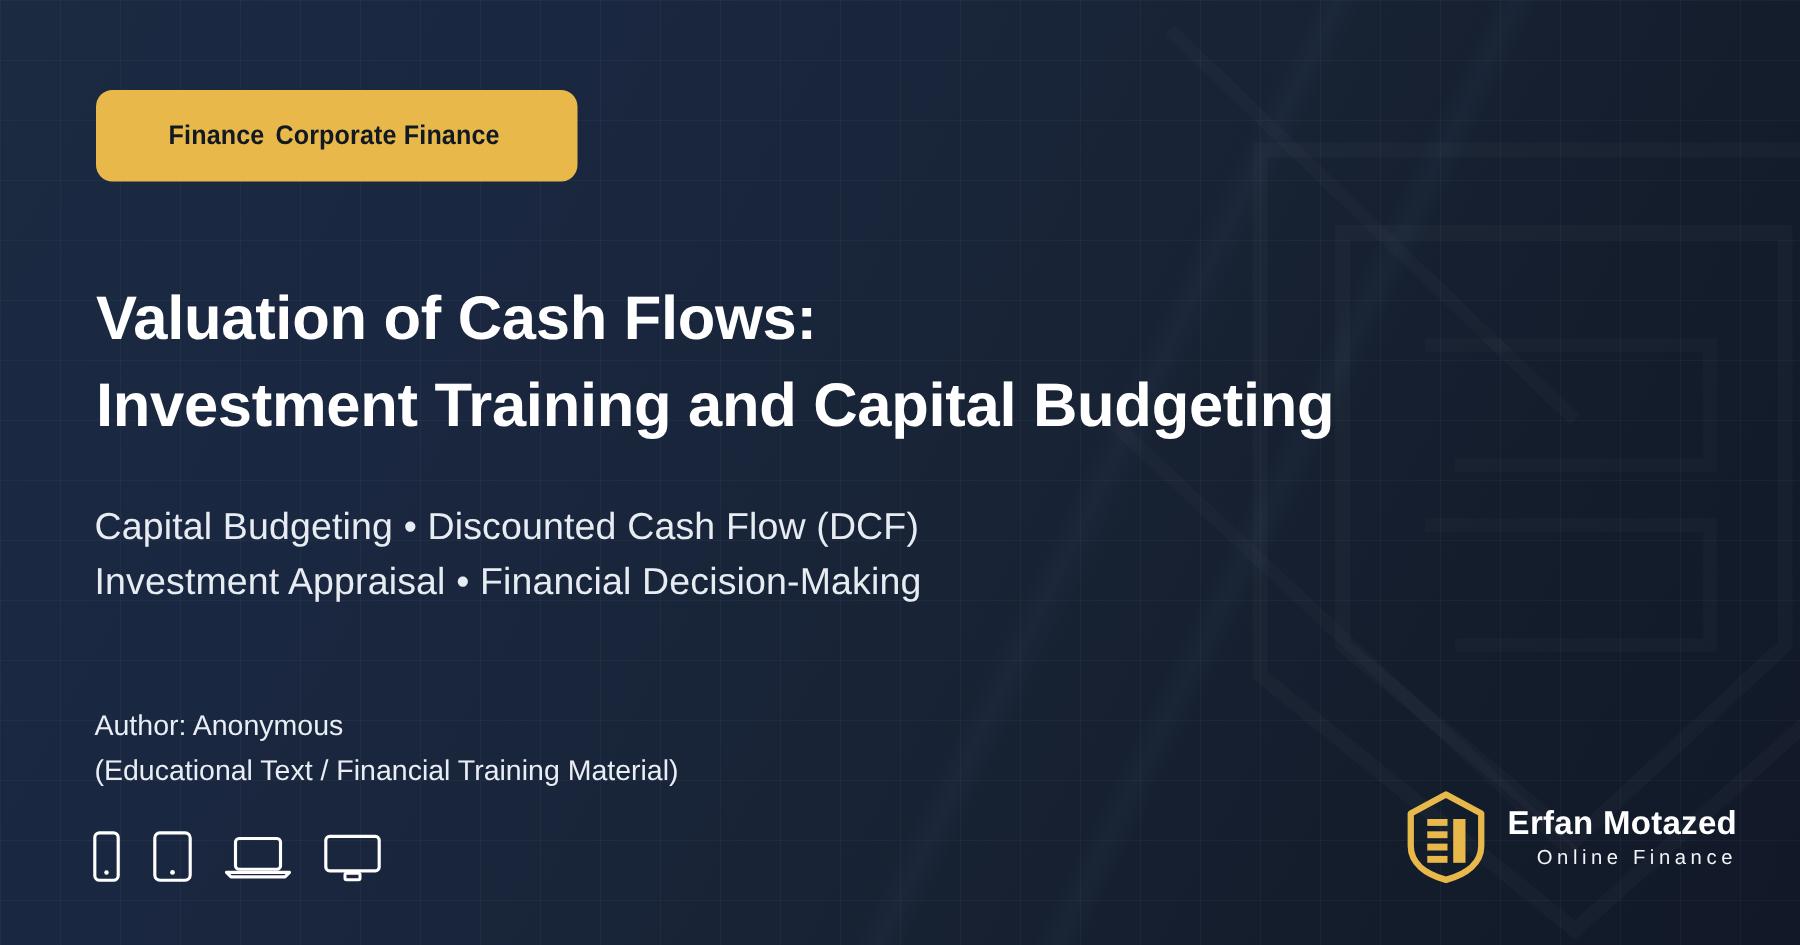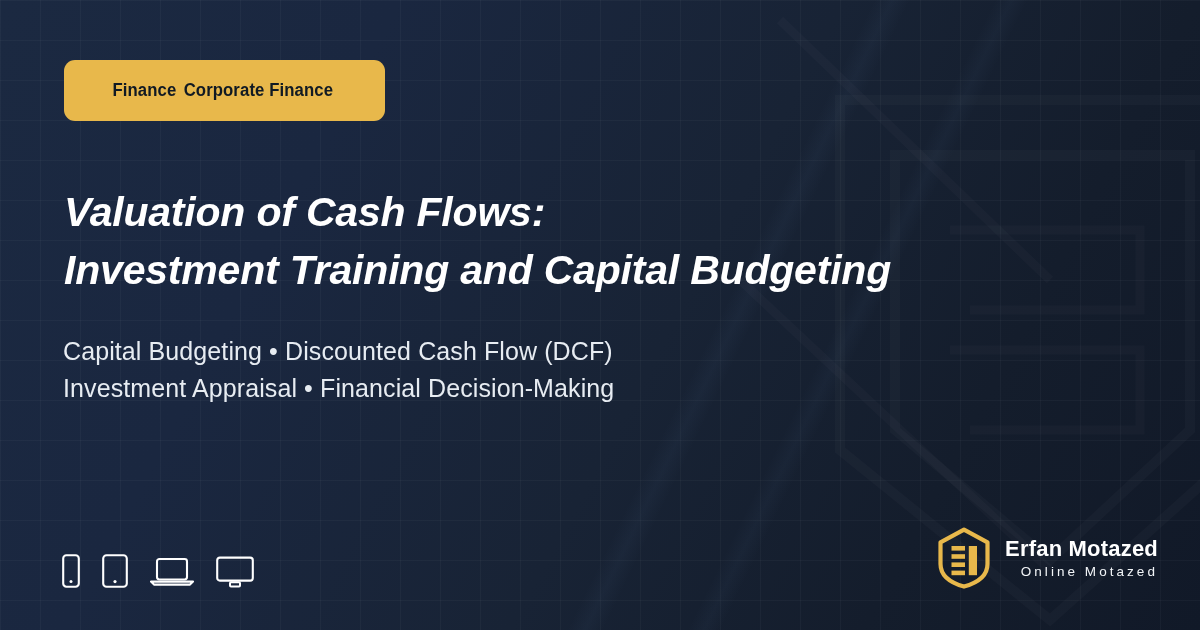--- a/index.html
+++ b/index.html
@@ -72,21 +72,21 @@
   
   .title {
     position:absolute; left:64px; top:183px;
     width:1070px;
     color:#ffffff;
     font-weight:bold;
     font-size:41px;
     line-height:58px;
     letter-spacing:-0.2px;
   }
-  .title-line { white-space:nowrap; display:block;font-style:italic; }
+  .title-line { white-space:nowrap; display:block; }
 
   
   .subtitle {
     position:absolute; left:63px; top:333px;
     color:#e7ecf2;
     font-size:25px;
     line-height:37px;
     font-weight:normal;
     letter-spacing:0.1px;
   }
@@ -162,20 +162,24 @@
   <h1 class="title">
     <span class="title-line">Valuation of Cash Flows:</span>
     <span class="title-line">Investment Training and Capital Budgeting</span>
   </h1>
 
   <div class="subtitle">
     <span class="subtitle-line">Capital Budgeting • Discounted Cash Flow (DCF)</span>
     <span class="subtitle-line">Investment Appraisal • Financial Decision-Making</span>
   </div>
 
+  <div class="author">
+    <span class="author-line">Author: Anonymous</span>
+    <span class="author-line">(Educational Text / Financial Training Material)</span>
+  </div>
 
   <div class="devices">
 
     <span class="device-icon">
       <svg width="18" height="34" viewBox="0 0 18 34" xmlns="http://www.w3.org/2000/svg">
         <rect x="1.2" y="1.2" width="15.6" height="31.6" rx="3.2" fill="none" stroke="#ffffff" stroke-width="2.1"></rect>
         <circle cx="9" cy="27.6" r="1.5" fill="#ffffff"></circle>
       </svg>
     </span>
 
@@ -213,18 +217,18 @@
           <rect x="14.5" y="27.2" width="13.5" height="4.6"></rect>
           <rect x="14.5" y="35.4" width="13.5" height="4.6"></rect>
           <rect x="14.5" y="43.6" width="13.5" height="4.6"></rect>
           <rect x="31.8" y="19" width="8.2" height="29.2"></rect>
         </g>
       </svg>
     </span>
 
     <span class="brand-text">
       <span class="brand-name">Erfan Motazed</span>
-      <span class="brand-sub">Online Motazed</span>
+      <span class="brand-sub">Online Finance</span>
     </span>
 
   </div>
 
 </div>
 
 </body></html>

